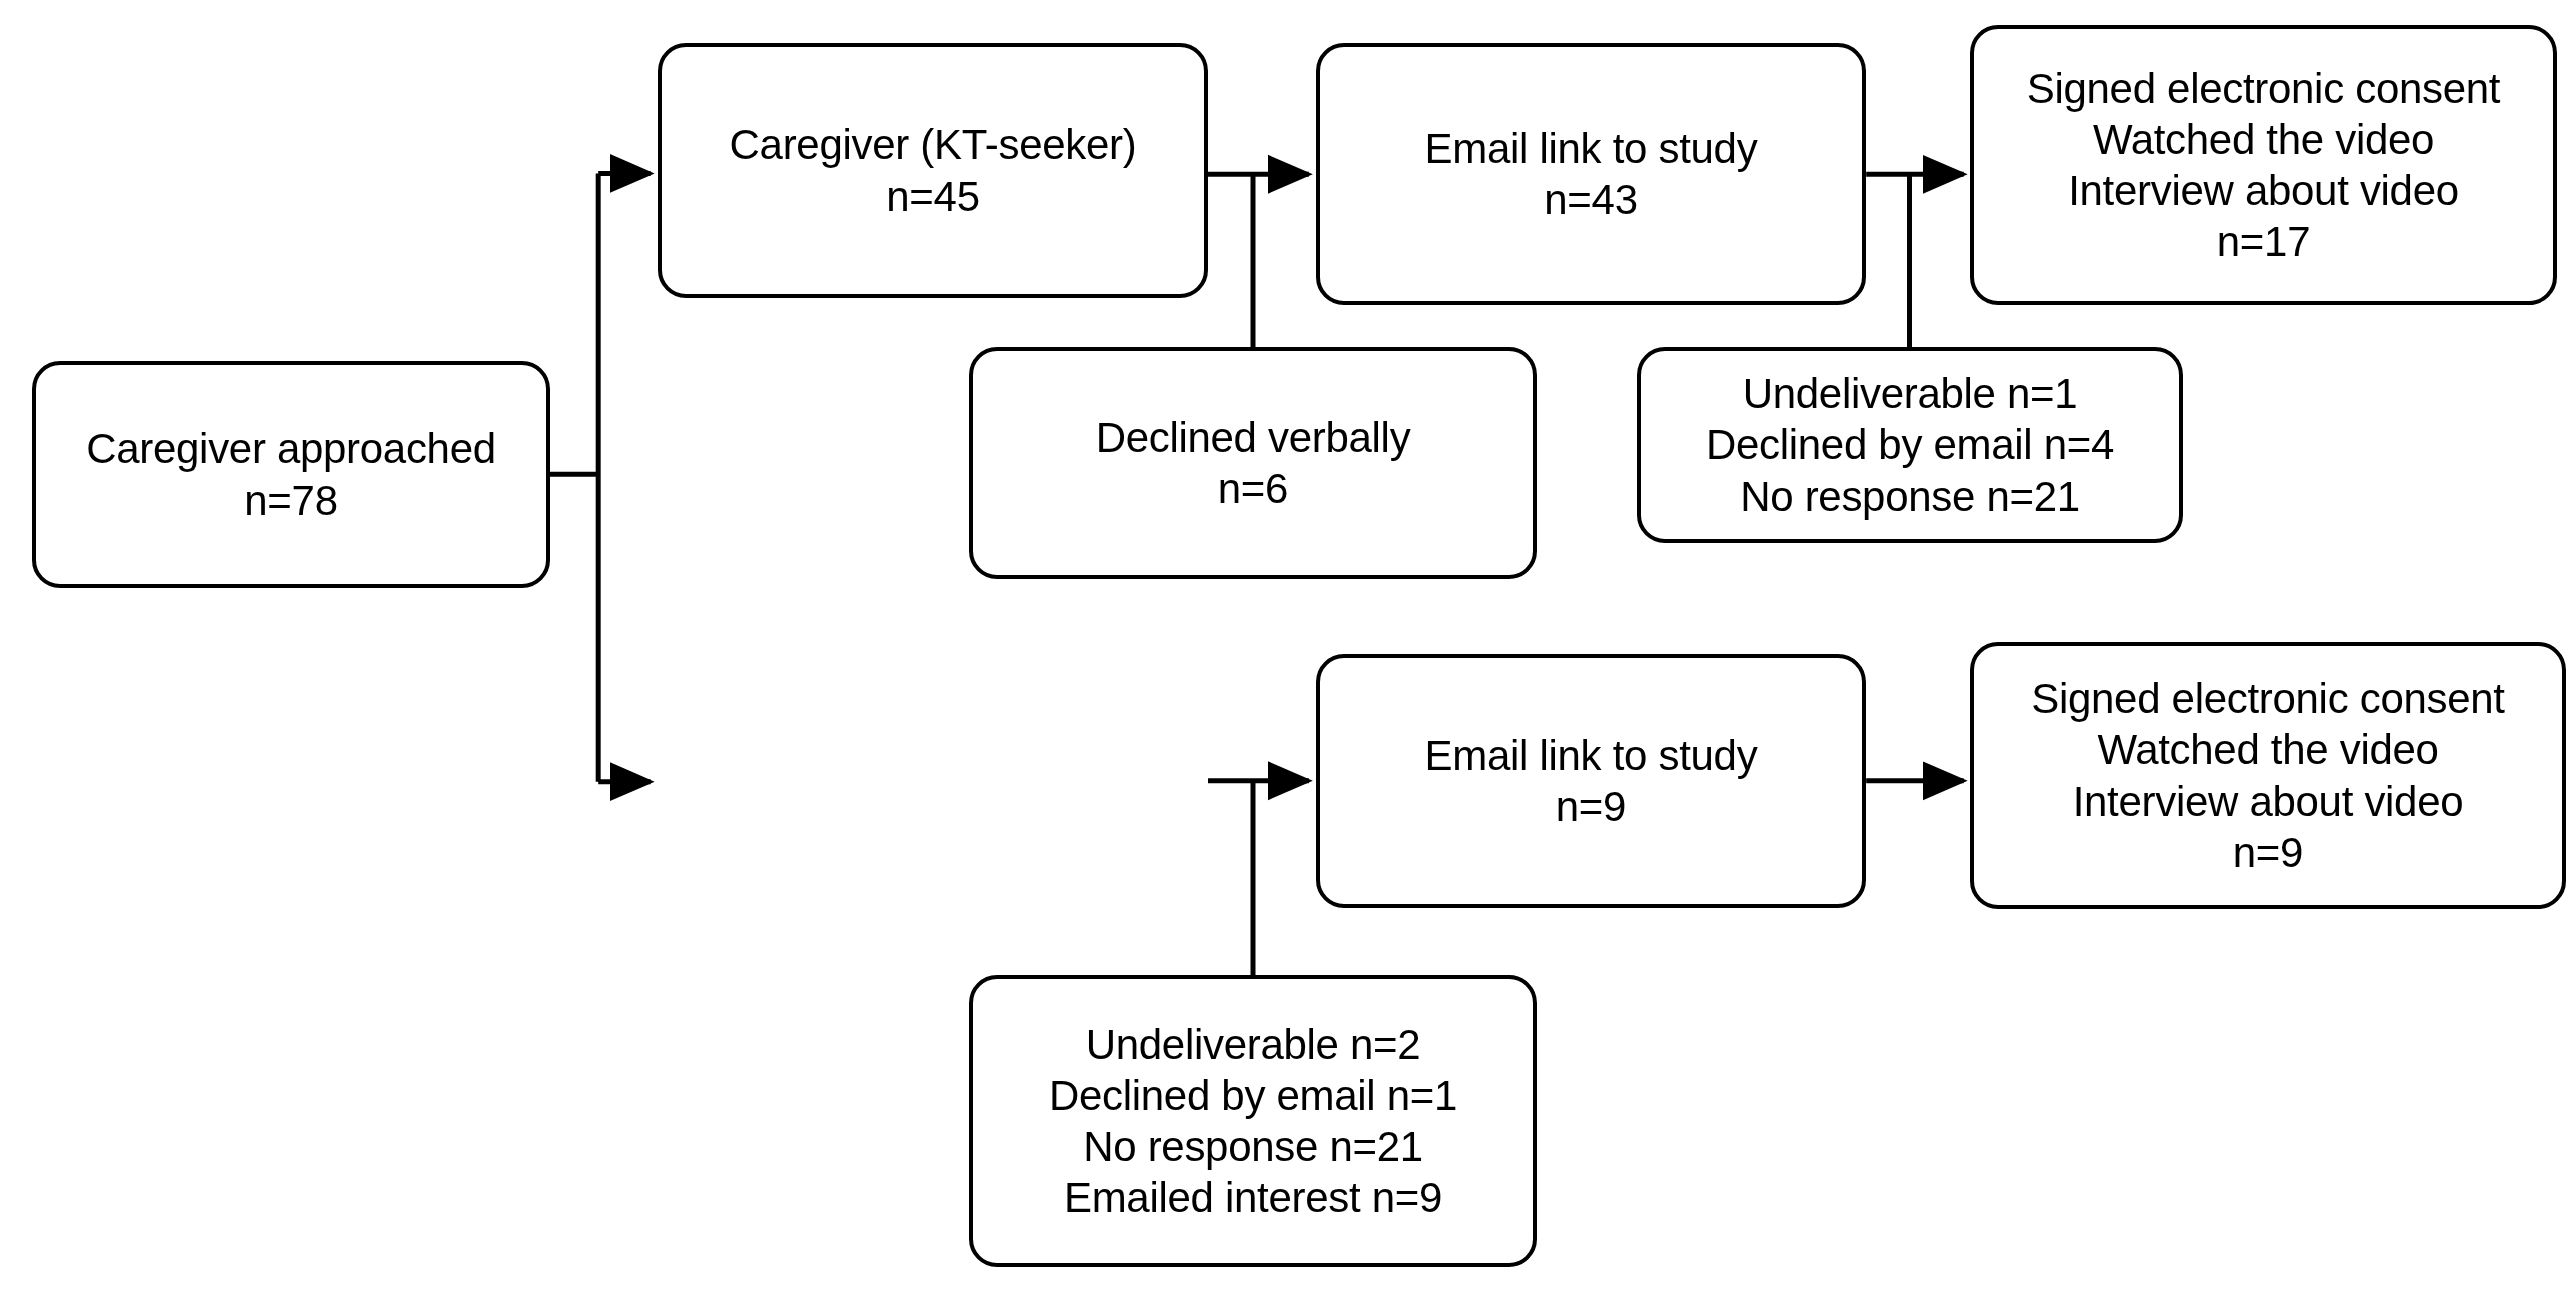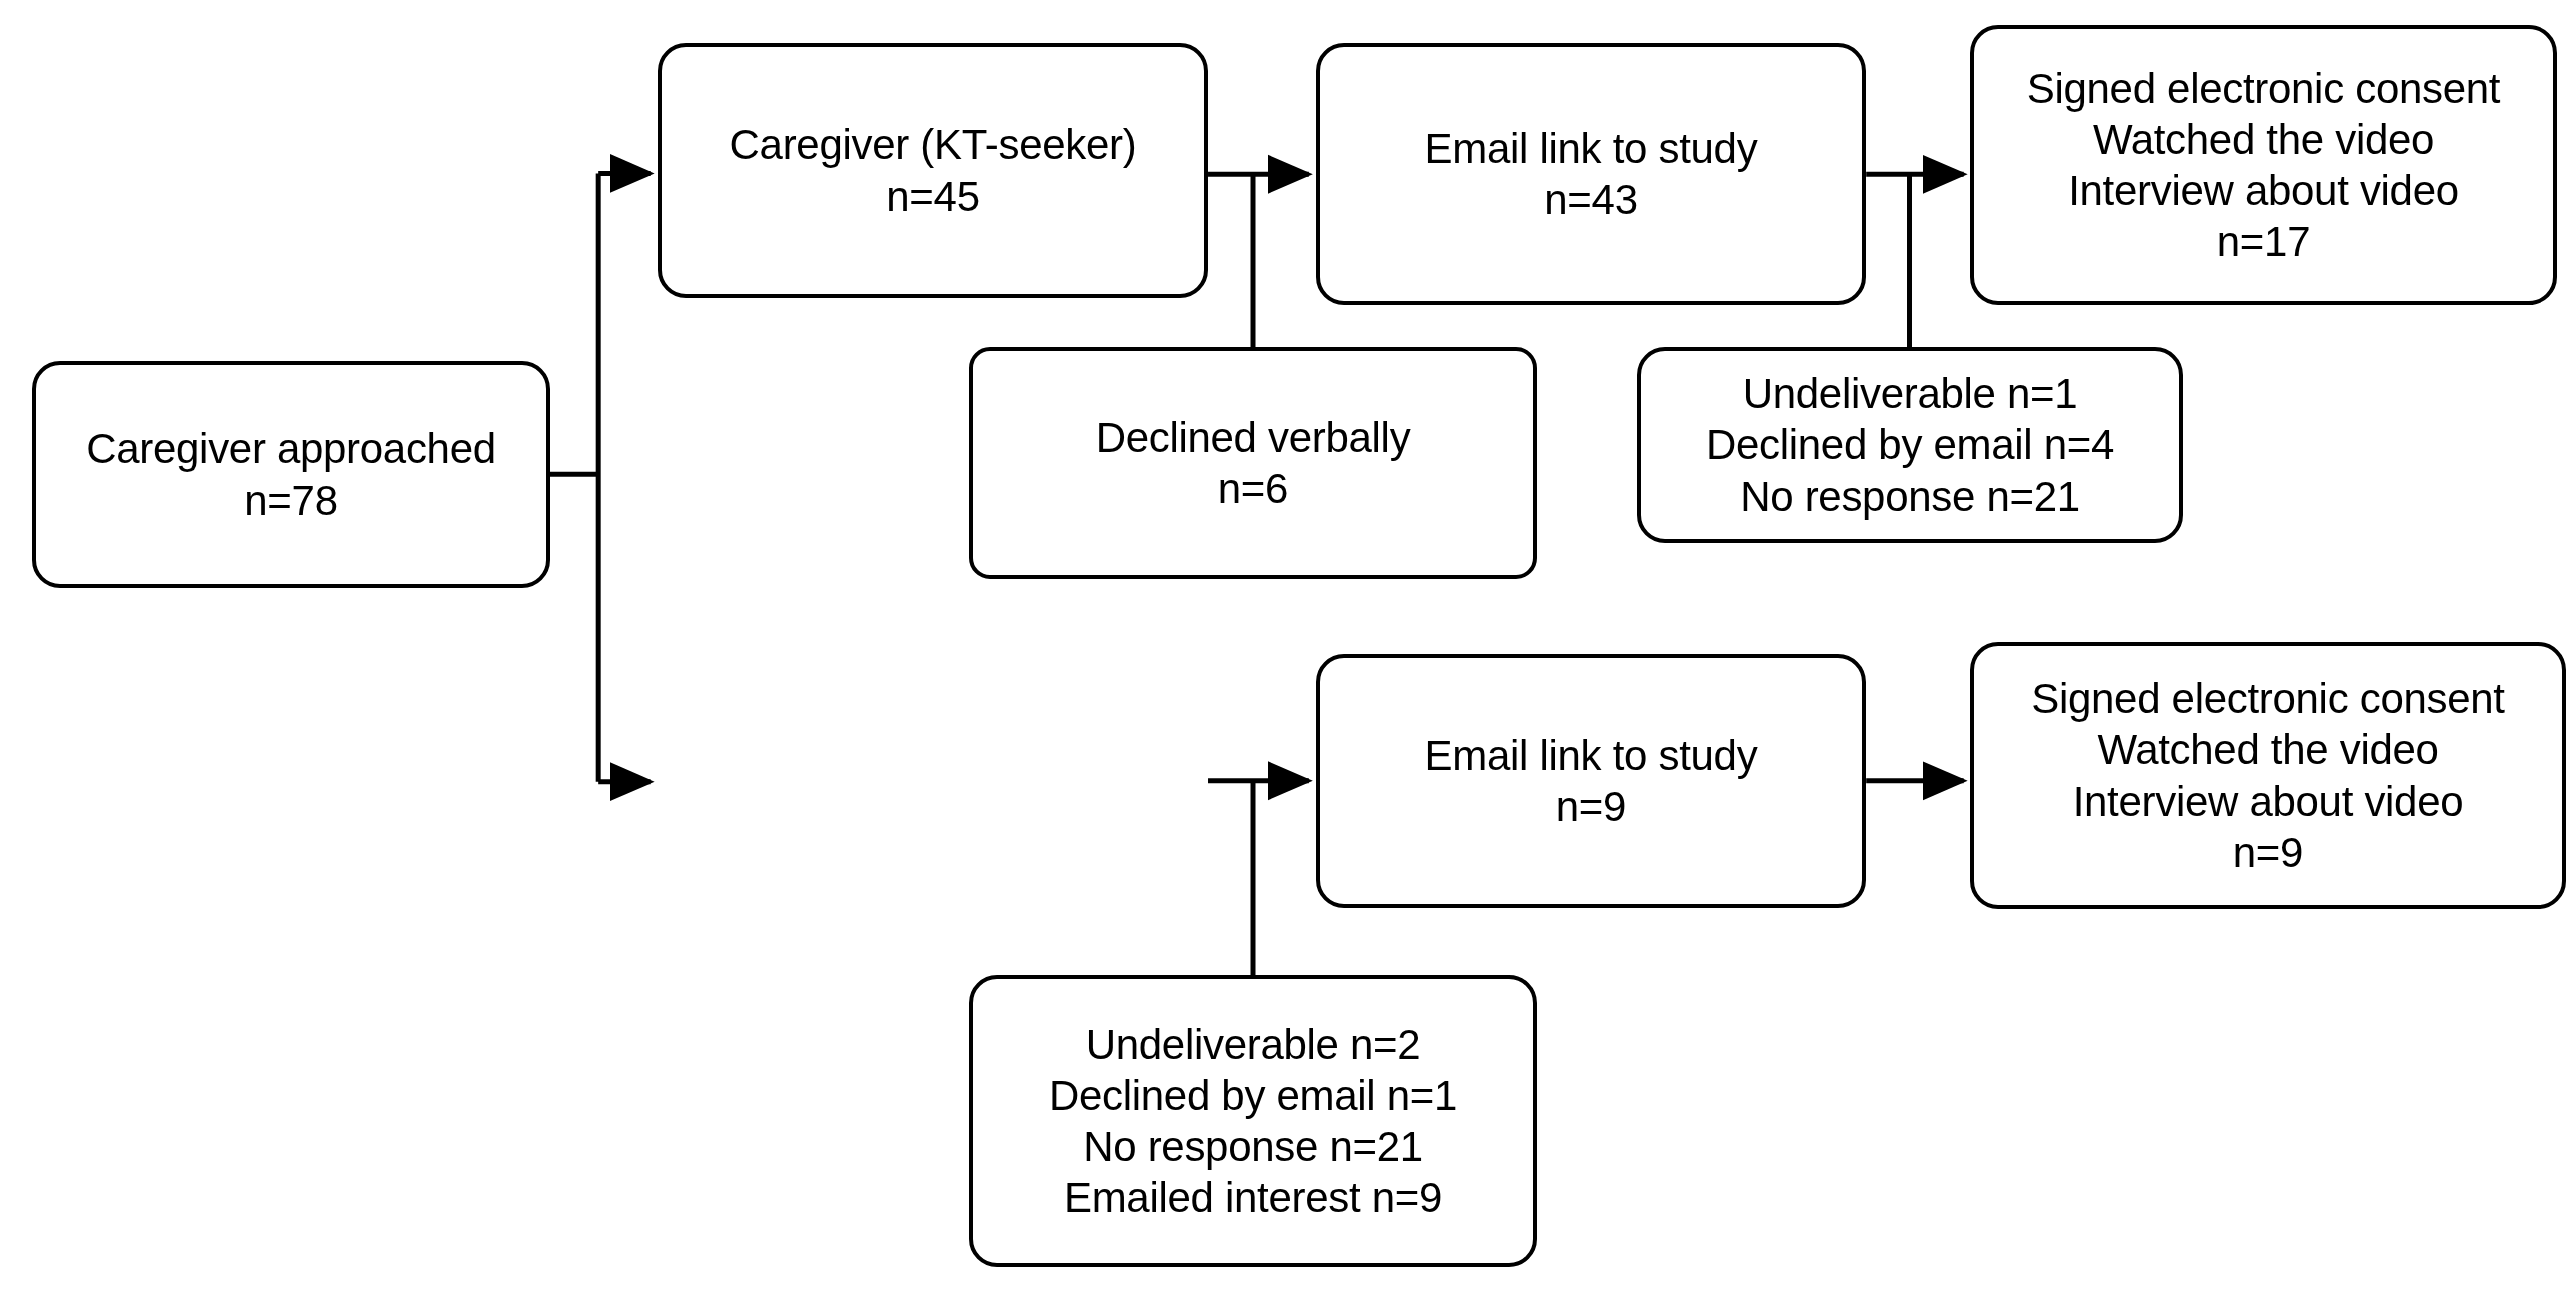--- a/index.html
+++ b/index.html
@@ -92,21 +92,21 @@
     <span class="ln">n=43</span>
   </div>
 
   <div class="node" style="left:1970px;top:25px;width:587px;height:280px;">
     <span class="ln">Signed electronic consent</span>
     <span class="ln">Watched the video</span>
     <span class="ln">Interview about video</span>
     <span class="ln">n=17</span>
   </div>
 
-  <div class="node" style="left:969px;top:347px;width:568px;height:232px;border-radius:21px;">
+  <div class="node" style="left:969px;top:347px;width:568px;height:232px;">
     <span class="ln">Declined verbally</span>
     <span class="ln">n=6</span>
   </div>
 
   <div class="node" style="left:1637px;top:347px;width:546px;height:196px;">
     <span class="ln">Undeliverable n=1</span>
     <span class="ln">Declined by email n=4</span>
     <span class="ln">No response n=21</span>
   </div>
 

